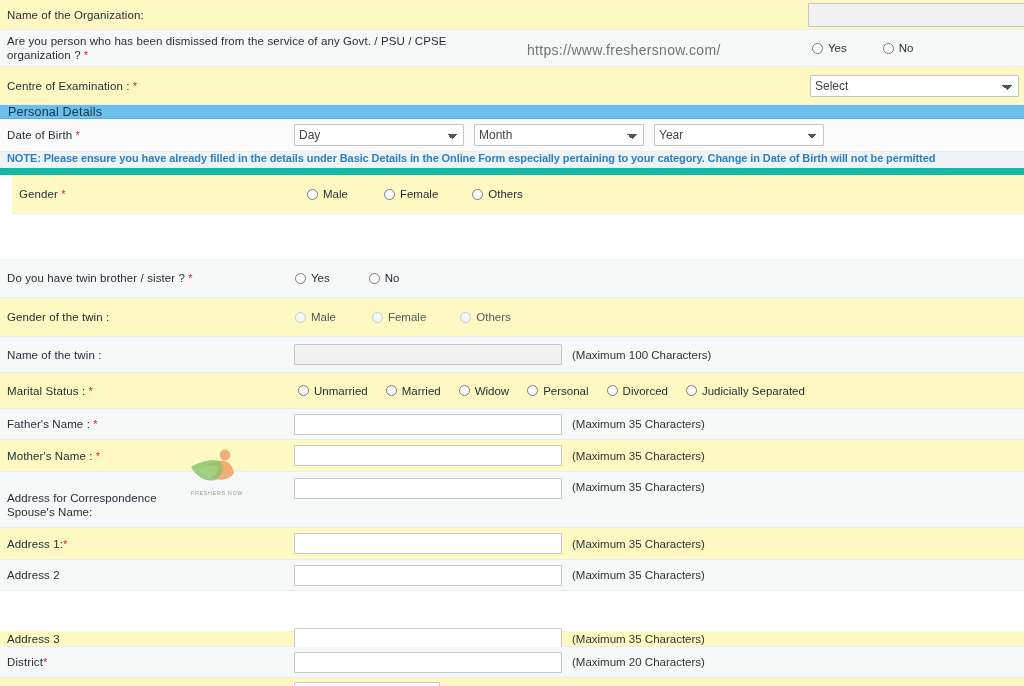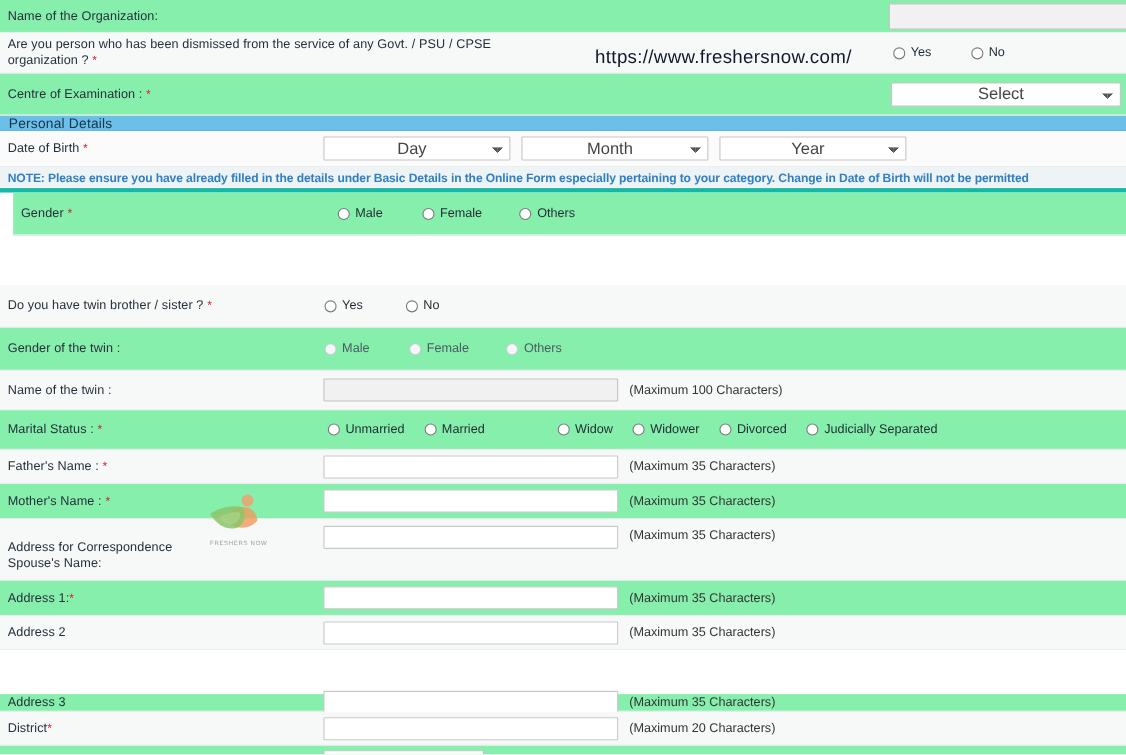--- a/index.html
+++ b/index.html
@@ -24,21 +24,21 @@
   
   .row {
     position: relative;
     width: 1024px;
     display: flex;
     align-items: center;
     border-bottom: 1px solid #e9eef1;
     font-size: 12px;
     color: #2a2a2a;
   }
-  .row.tint  { background: #86efac; }
+  .row.tint  { background: #fef9c3; }
   .row.plain { background: #f7f8f8; }
   .row.white { background: #fbfbfb; }
 
   .label {
     flex: 0 0 296px;
     padding-left: 7px;
     padding-right: 6px;
     font-size: 11.5px;
     line-height: 14px;
     color: #25303a;
@@ -76,37 +76,36 @@
   input.txt.dis {
     background: #f1f1f1;
     border-color: #c4c4c4;
   }
 
   select.sel {
     height: 22px;
     border: 1px solid #c5c5c5;
     background: #ffffff;
     font-family: "Liberation Sans", sans-serif;
-    font-size: 15px;
+    font-size: 12px;
     color: #444;
     padding: 0 13px 0 4px;
     outline: none;
     border-radius: 1px;
     -webkit-appearance: none;
     -moz-appearance: none;
     appearance: none;
     background-image:
       linear-gradient(45deg, transparent 50%, #555 50%),
       linear-gradient(135deg, #555 50%, transparent 50%);
     background-position:
       calc(100% - 11px) 9px,
       calc(100% - 6px) 9px;
     background-size: 5px 5px, 5px 5px;
     background-repeat: no-repeat;
-    text-align: center;
   }
   select.w170 { width: 170px; }
 
   
   .radio-group { display: flex; align-items: center; }
   .rad {
     display: inline-flex;
     align-items: center;
     margin-right: 4px;
     font-size: 11.5px;
@@ -139,43 +138,41 @@
     letter-spacing: .2px;
     border-bottom: 1px solid #55b2df;
   }
 
   
   .note-row {
     width: 1024px;
     height: 23px;
     background: #eef3f6;
     display: flex;
-    align-items: center;
     padding-left: 7px;
-    border-bottom: 4px solid #14b8a6;
+    border-bottom: 7px solid #14b8a6;
   }
   .note-row .note {
     font-size: 11px;
     font-weight: bold;
     color: #2f7fc4;
     white-space: nowrap;
     letter-spacing: -.1px;
   }
 
   
   .wm-url {
     position: absolute;
     left: 527px;
     top: 42px;
-    font-size: 17px;
-    color: #0f172a;
+    font-size: 14px;
+    color: #737373;
     letter-spacing: .3px;
     pointer-events: none;
     user-select: none;
-    margin-left: 14px;
   }
   .wm-logo {
     position: absolute;
     left: 186px;
     top: 448px;
     width: 62px;
     height: 52px;
     pointer-events: none;
     user-select: none;
     text-align: center;
@@ -348,27 +345,27 @@
       <div class="vdiv"></div>
       <div class="radio-group" style="position:absolute; left:2px;">
         <label class="rad" style="margin-right:18px;">
           <span class="dot"></span>
           <span>Unmarried</span>
         </label>
         <label class="rad" style="margin-right:18px;">
           <span class="dot"></span>
           <span>Married</span>
         </label>
-        <label class="rad" style="margin-right:18px;margin-left:48px;">
+        <label class="rad" style="margin-right:18px;">
           <span class="dot"></span>
           <span>Widow</span>
         </label>
         <label class="rad" style="margin-right:18px;">
           <span class="dot"></span>
-          <span>Widower</span>
+          <span>Personal</span>
         </label>
         <label class="rad" style="margin-right:18px;">
           <span class="dot"></span>
           <span>Divorced</span>
         </label>
         <label class="rad">
           <span class="dot"></span>
           <span>Judicially Separated</span>
         </label>
       </div>

